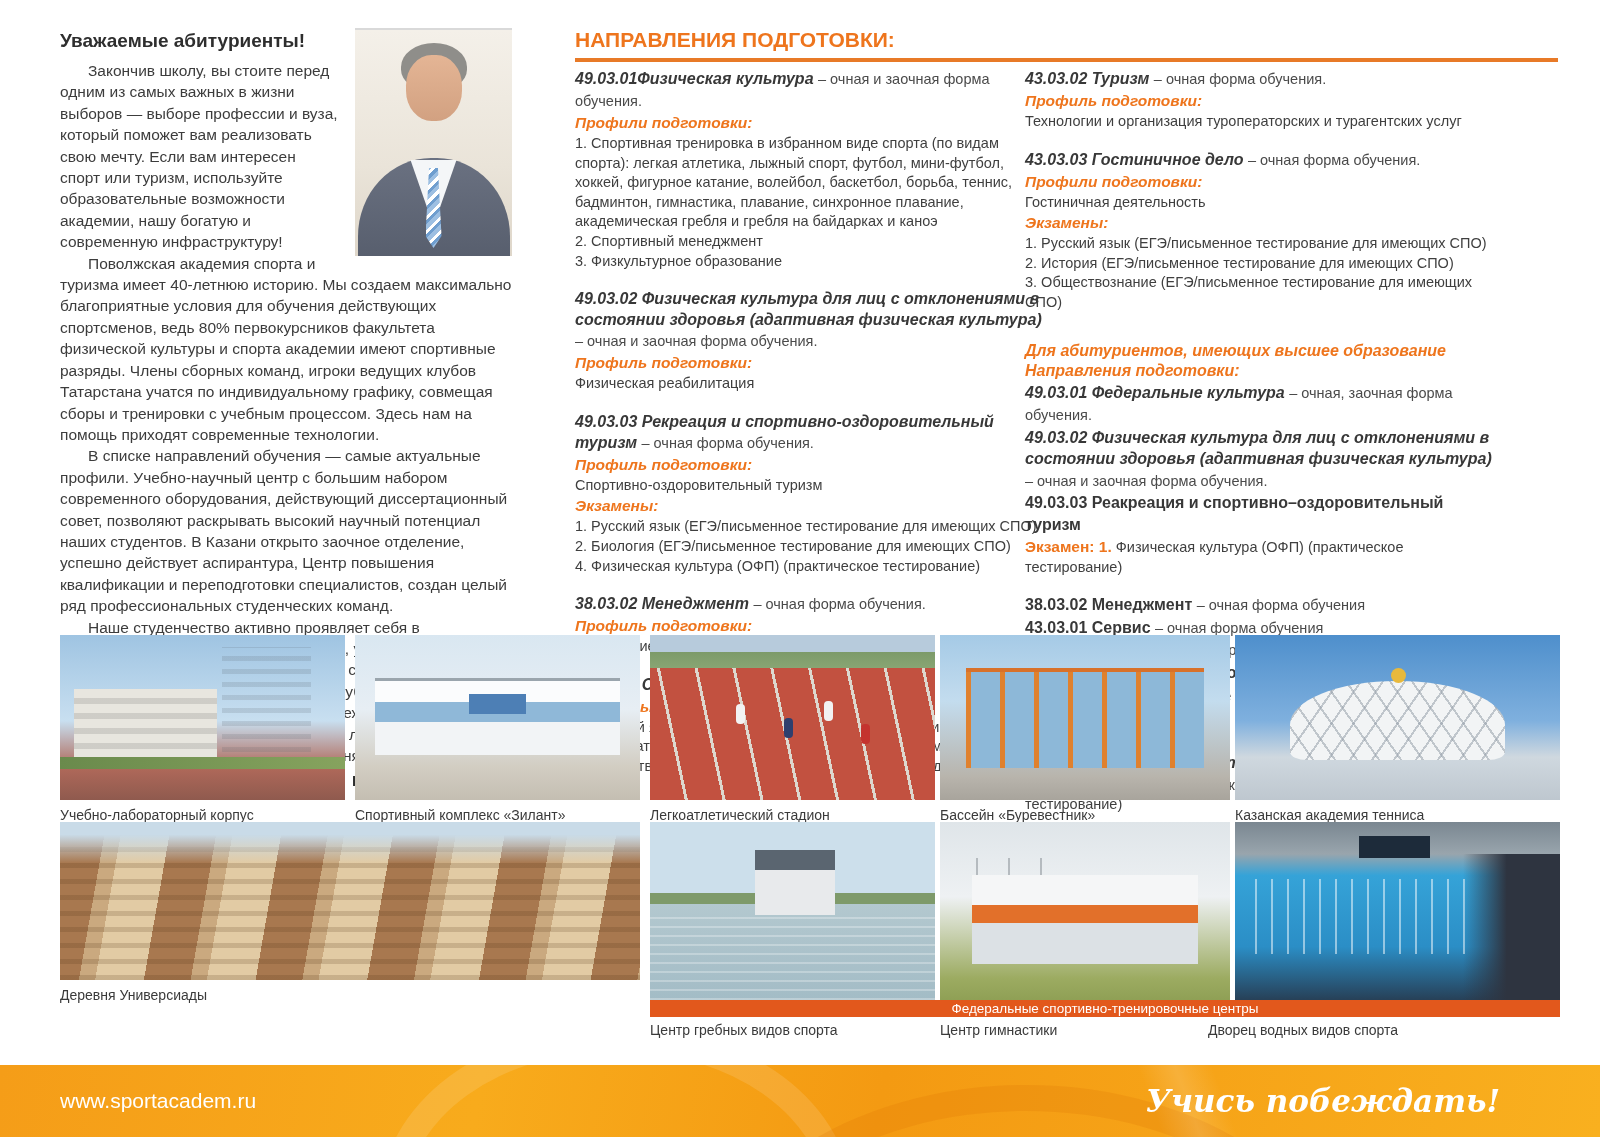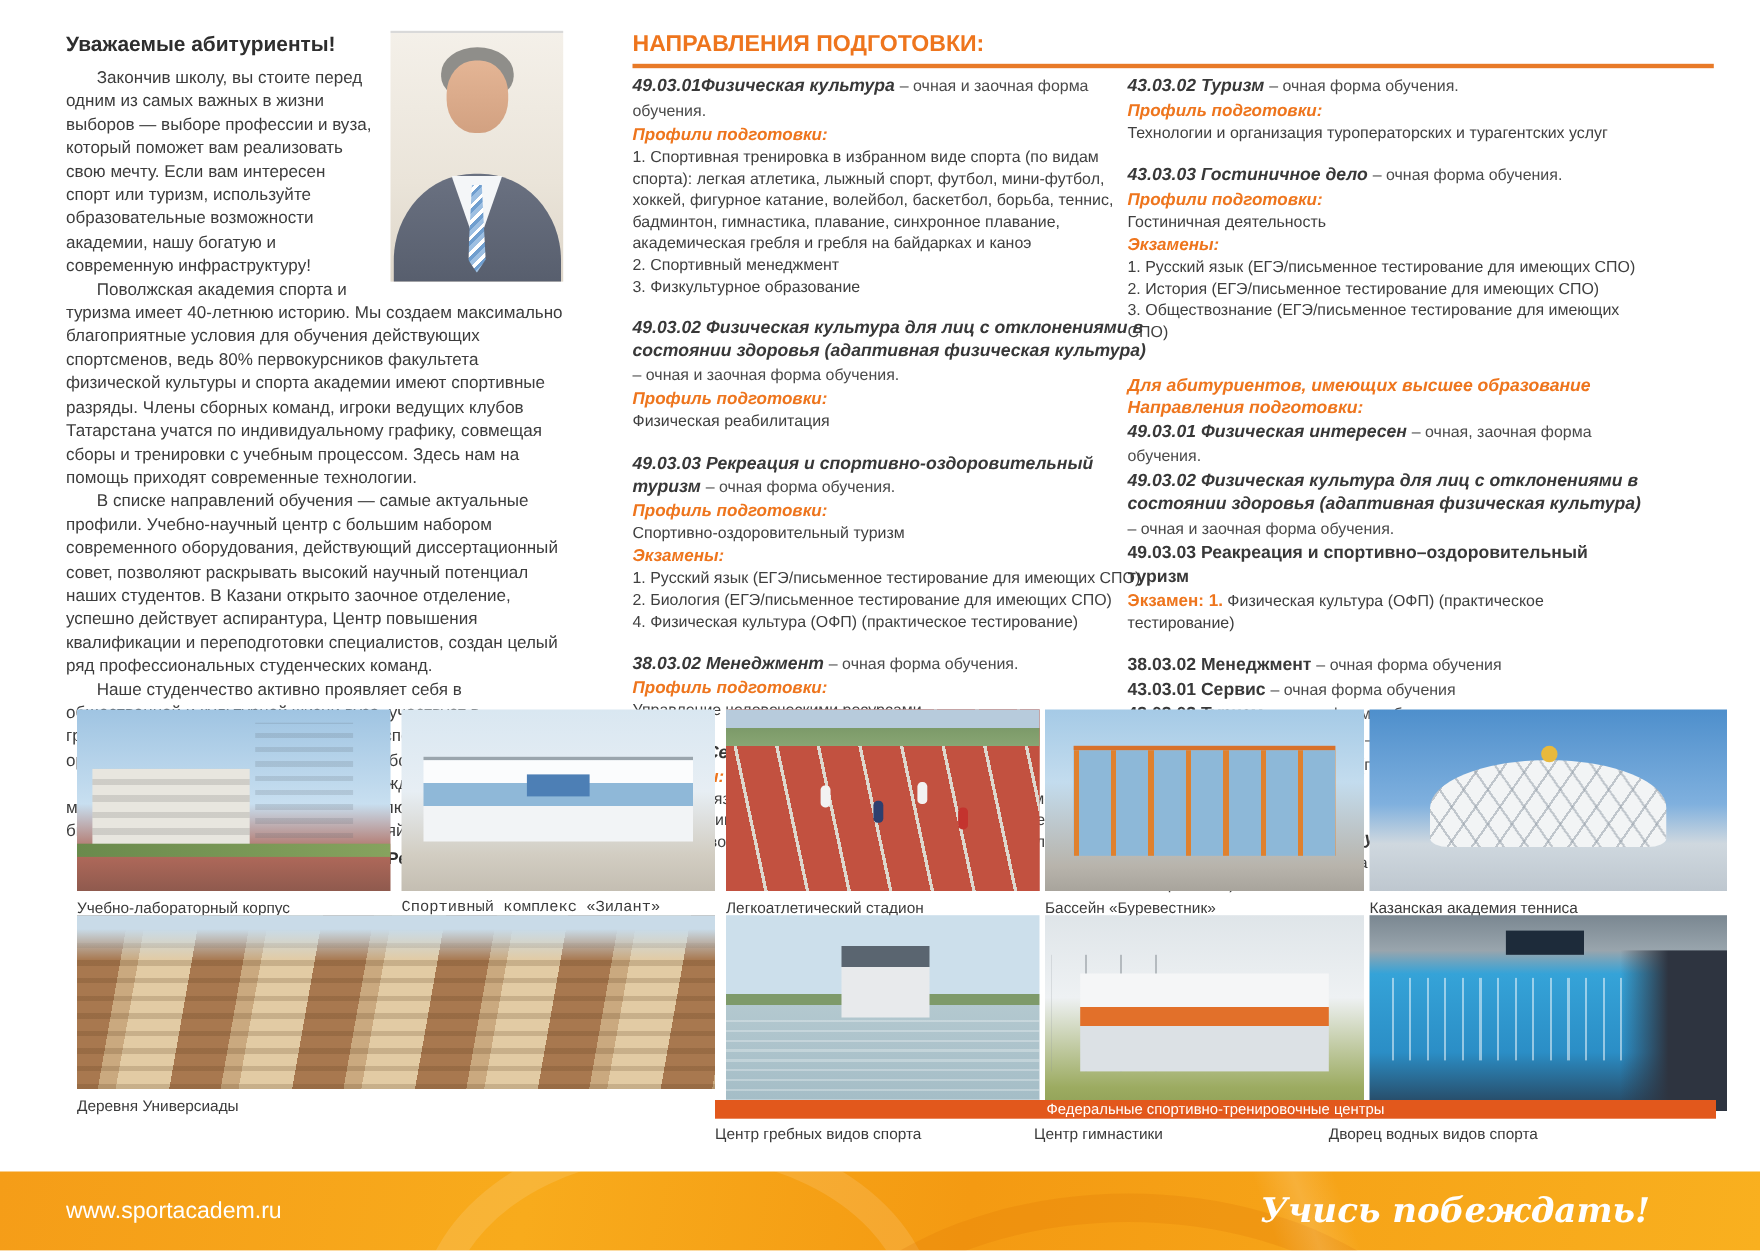--- a/index.html
+++ b/index.html
@@ -46,25 +46,25 @@
   .prog-title.up { font-style:normal; }
   .prog-form { font-weight:400; font-size:14.5px; color:#4a4a4a; }
   .lab { color:#ee751d; font-weight:700; font-size:15.5px; margin:2px 0 2px 0;font-style:italic; }
   .bl { font-size:14.5px; line-height:19.6px; margin:0; color:#3f3f3f; }
   .exam-line { font-size:14.5px; line-height:19.6px; margin:2px 0 0 0; }
   .exam-lab { color:#ee751d; font-weight:700; font-size:15.5px; }
   .he-item { font-size:16px; line-height:21.5px; margin:0; }
   .gap-s { height:10px; }
 
   
-  .fig { position:absolute; margin:10px; }
+  .fig { position:absolute; margin:0; }
   .photo { position:relative; overflow:hidden; width:100%; }
   .cap { font-size:14px; color:#3a3a3a; margin-top:7px; }
   .f1 { left:60px;  top:635px; width:285px; } .f1 .photo { height:165px; }
-  .f2 { left:355px; top:635px; width:285px;font-family:Liberation Mono, monospace; } .f2 .photo { height:165px; }
+  .f2 { left:355px; top:635px; width:285px; } .f2 .photo { height:165px; }
   .f3 { left:650px; top:635px; width:285px; } .f3 .photo { height:165px; }
   .f4 { left:940px; top:635px; width:290px; } .f4 .photo { height:165px; }
   .f5 { left:1235px;top:635px; width:325px; } .f5 .photo { height:165px; }
   .f6 { left:60px;  top:822px; width:580px; } .f6 .photo { height:158px; }
   .f7 { left:650px; top:822px; width:285px; } .f7 .photo { height:178px; }
   .f8 { left:940px; top:822px; width:290px; } .f8 .photo { height:178px; }
   .f9 { left:1235px;top:822px; width:325px; } .f9 .photo { height:178px; }
   .cap2 { position:absolute; font-size:14px; color:#3a3a3a; top:1022px; }
   .c7 { left:650px; } .c8 { left:940px; } .c9 { left:1208px; }
 
@@ -246,21 +246,21 @@
       <p class="bl">2. История (ЕГЭ/письменное тестирование для имеющих СПО)</p>
       <p class="bl">3. Обществознание (ЕГЭ/письменное тестирование для имеющих СПО)</p>
     </div>
 
     <div class="gap-s"></div>
 
     <div class="program">
       <p class="lab" style="font-size:16px;">Для абитуриентов, имеющих высшее образование</p>
       <p class="lab" style="font-size:16px;">Направления подготовки:</p>
       <p class="he-item">
-        <span class="prog-title">49.03.01 Физическая интересен</span>
+        <span class="prog-title">49.03.01 Федеральные культура</span>
         <span class="prog-form">– очная, заочная форма обучения.</span>
       </p>
       <p class="he-item">
         <span class="prog-title">49.03.02 Физическая культура для лиц с отклонениями в состоянии здоровья (адаптивная физическая культура)</span>
         <span class="prog-form">– очная и заочная форма обучения.</span>
       </p>
       <p class="he-item">
         <span class="prog-title up">49.03.03 Реакреация и спортивно–оздоровительный туризм</span>
       </p>
       <p class="exam-line">

